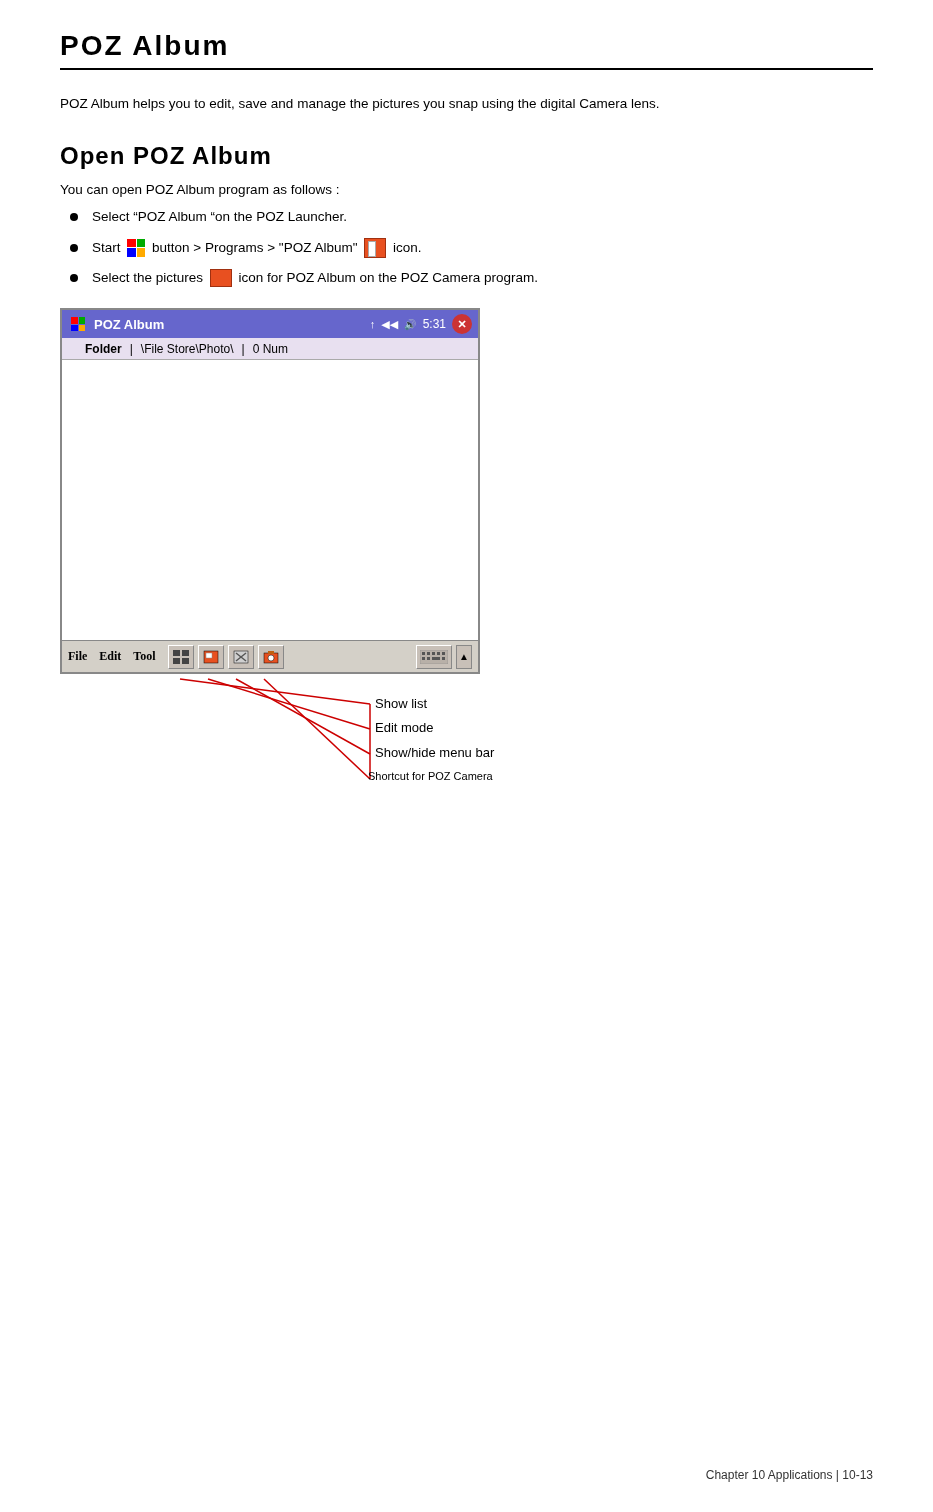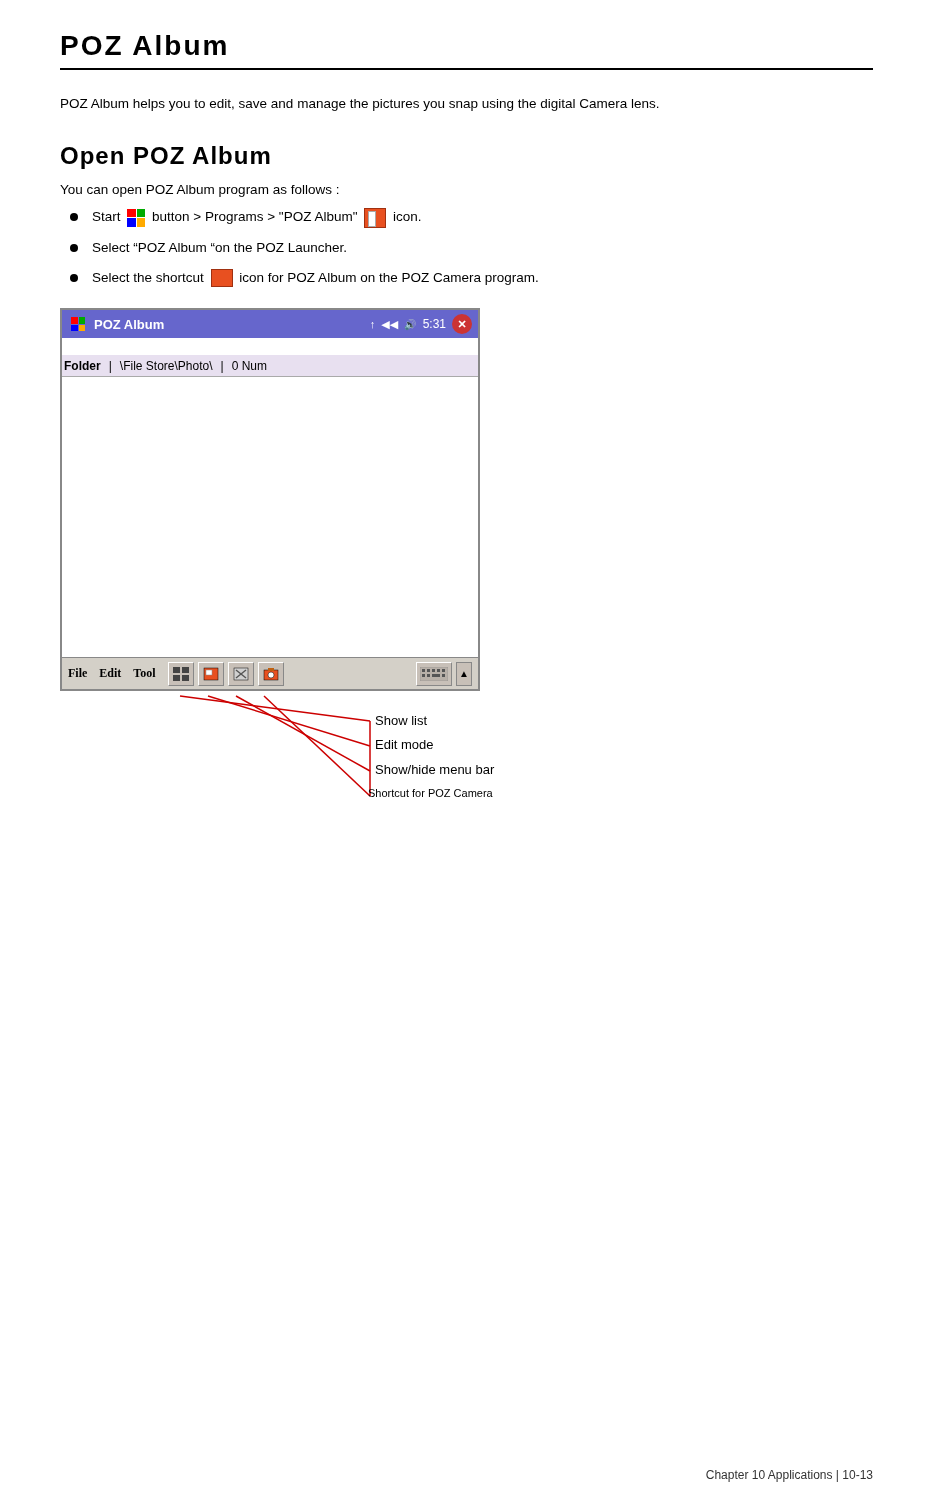--- a/index.html
+++ b/index.html
@@ -108,26 +108,25 @@
       color: #fff;
       font-size: 11px;
       font-weight: bold;
     }
 
     
     .app-menubar {
       background: #e8e0f0;
       display: flex;
       align-items: center;
-      padding: 2px 2px;
+      padding: 2px 23px;
       font-size: 12px;
       border-bottom: 1px solid #aaa;
       gap: 8px;
       height: 22px;
-      margin-top: 17px;
     }
 
     
     .app-content {
       background: #fff;
       height: 280px;
     }
 
     
     .app-toolbar {
@@ -236,20 +235,25 @@
 
   <h1 class="page-title">POZ Album</h1>
 
   <p class="intro-text">POZ Album helps you to edit, save and manage the pictures you snap using the digital Camera lens.</p>
 
   <h2 class="section-heading">Open POZ Album</h2>
 
   <p style="font-size:13.5px; margin-bottom:10px;">You can open POZ Album program as follows :</p>
 
   <ul class="bullet-list">
+
+    <li>
+      <span class="bullet-dot"></span>
+      <span>Select “POZ Album “on the POZ Launcher.</span>
+    </li>
 
     <li>
       <span class="bullet-dot"></span>
       <span>
         <span>Start</span>
         
         <span class="win-flag">
           <span class="q1"></span>
             <span class="q2"></span>
           <span class="q3"></span>
@@ -257,27 +261,22 @@
         </span>
         <span>button &gt; Programs &gt; "POZ Album"</span>
         
         <span class="book-icon"></span>
         <span>icon.</span>
       </span>
     </li>
 
     <li>
       <span class="bullet-dot"></span>
-      <span>Select “POZ Album “on the POZ Launcher.</span>
-    </li>
-
-    <li>
-      <span class="bullet-dot"></span>
       <span>
-        <span>Select the shortcut</span>
+        <span>Select the pictures</span>
         
         <span class="camera-icon"></span>
         <span>icon for POZ Album on the POZ Camera program.</span>
       </span>
     </li>
 
   </ul>
 
   <div style="position:relative; width:500px; margin-bottom: 20px;">
 

